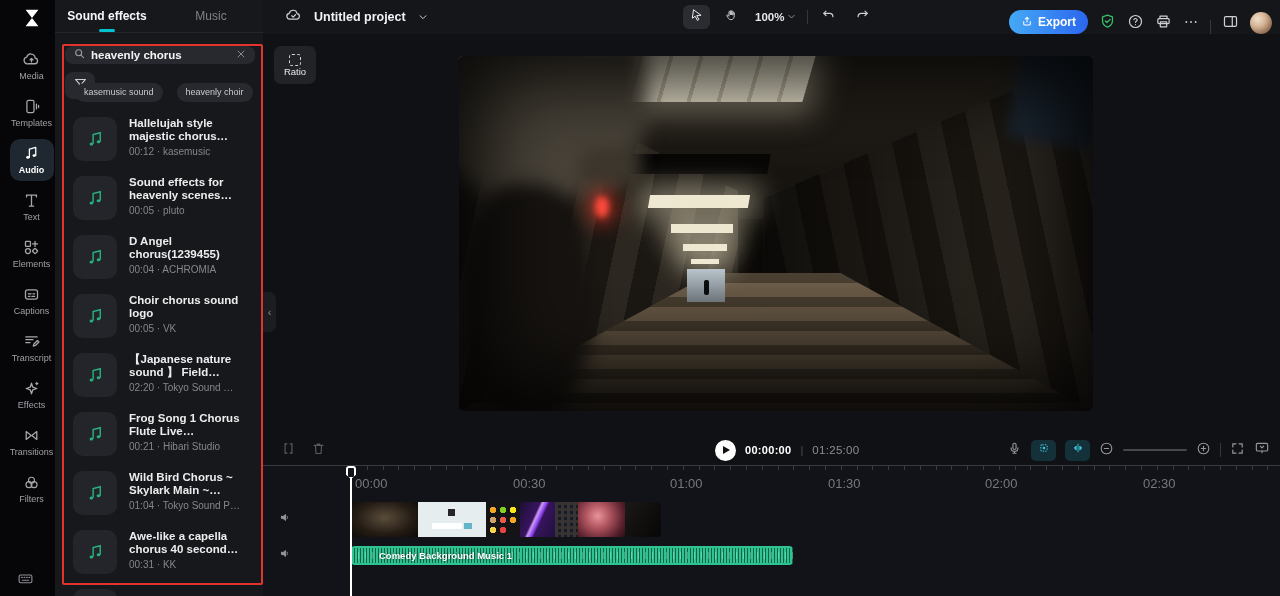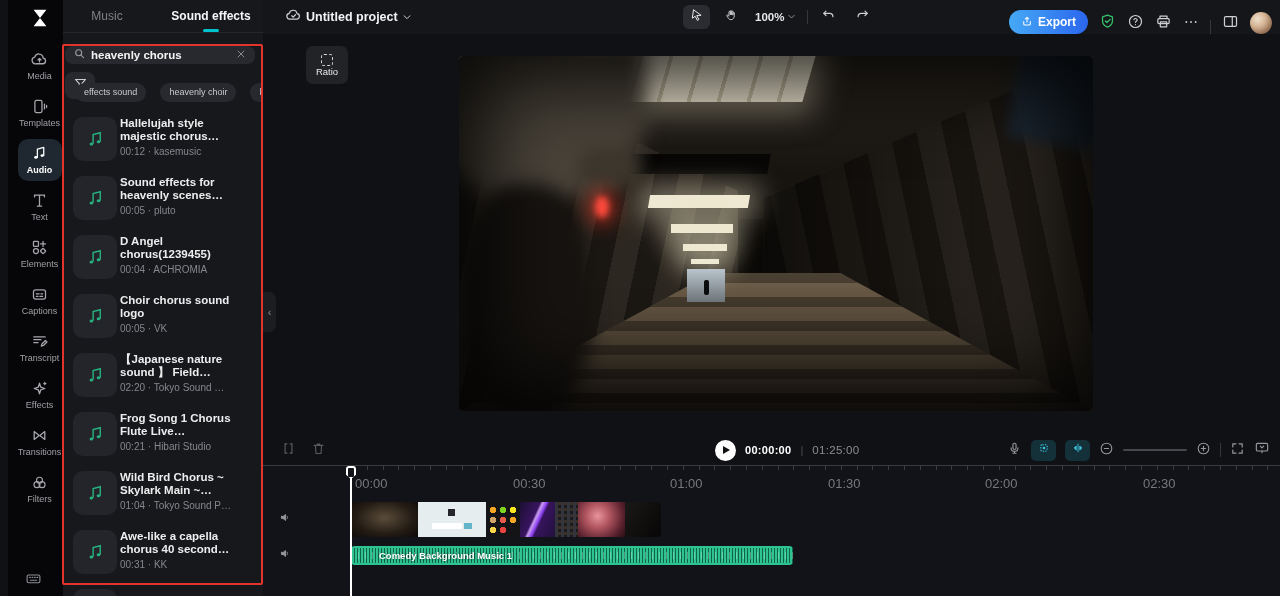--- a/index.html
+++ b/index.html
@@ -1,21 +1,21 @@
 <!DOCTYPE html>
 <html><head>
 <meta charset="utf-8">
 <style>
   * { margin:0; padding:0; box-sizing:border-box; }
   html,body { background:#000; }
   .app { position:relative; width:1280px; height:596px; background:#101114; overflow:hidden;
          font-family:"Liberation Sans", sans-serif; color:#e8e9ea; }
 
   
-  .sidebar { position:absolute; left:8px; top:0; width:55px; height:596px; background:#060608;
+  .sidebar { position:absolute; left:0; top:0; width:55px; height:596px; background:#060608;
              display:flex; flex-direction:column; align-items:center; z-index:5;padding-left:8px; }
   .logo { margin:7px 0 12px; }
   .nav-item { width:44px; height:42px; display:flex; flex-direction:column; align-items:center;
               justify-content:center; gap:3px; margin-bottom:5px; cursor:pointer; color:#a6a7ac; }
   .nav-item .nav-lb { font-size:9px; color:#9fa0a5; white-space:nowrap; }
   .nav-item.active { background:#1f2830; border-radius:10px; color:#fff; }
   .nav-item.active .nav-lb { color:#fff; font-weight:bold; }
   .nav-item svg { display:block; }
   .shortcuts { position:absolute; bottom:5px; left:17px; color:#8d8e93; }
 
@@ -31,51 +31,51 @@
   .search-input { flex:1; min-width:0; background:transparent; border:0; outline:0; color:#f2f3f4;
                   font-size:11.5px; font-weight:bold; font-family:inherit; }
   .filter-btn { width:30px; height:27px; background:#28292e; border-radius:8px; display:flex; align-items:center; justify-content:center; color:#cfd0d4; cursor:pointer; }
   .chips { position:absolute; left:20px; top:83px; width:186px; display:flex; gap:14px; overflow:hidden; }
   .chip { flex:0 0 auto; height:19px; line-height:19px; padding:0 9px; border-radius:10px; background:#28292e;
           font-size:9px; color:#c9cacd; white-space:nowrap; cursor:pointer; }
   .results { position:absolute; left:18px; top:117px; width:190px; }
   .result { display:flex; height:44px; margin-bottom:15px; cursor:pointer; }
   .r-thumb { width:44px; height:44px; flex:0 0 auto; background:#24252a; border-radius:10px;
              display:flex; align-items:center; justify-content:center; color:#27b27f; }
-  .r-text { margin-left:3px; width:130px; overflow:hidden; }
+  .r-text { margin-left:12px; width:130px; overflow:hidden; }
   .r-title { font-size:11.5px; font-weight:bold; line-height:13px; max-height:26px; overflow:hidden; color:#eceded; }
   .r-meta { font-size:10px; color:#85868c; margin-top:3px; white-space:nowrap; }
   .collapse-handle { position:absolute; left:263px; top:292px; width:13px; height:40px; background:#1c1d21;
                      border-radius:0 7px 7px 0; display:flex; align-items:center; justify-content:center;
                      color:#8b8c91; font-size:11px; z-index:6; cursor:pointer; }
 
   
   .annotation { position:absolute; left:62px; top:44px; width:201px; height:541px; border:2.5px solid #e2342d;
                 border-radius:2px; z-index:50; pointer-events:none; }
 
   
   .main { position:absolute; left:263px; top:0; width:1017px; height:596px; background:#101114; }
   .topbar { position:absolute; left:0; top:0; width:100%; height:34px; background:#15161a; }
-  .proj { position:absolute; left:22px; top:0; height:34px; display:flex; align-items:center; gap:4px; color:#cfd0d3; }
+  .proj { position:absolute; left:22px; top:0; height:34px; display:flex; align-items:center; gap:12px; color:#cfd0d3; }
   .proj-title { font-size:12.5px; font-weight:bold; color:#f1f2f3; }
   .tools { position:absolute; left:420px; top:0; height:34px; display:flex; align-items:center; gap:7px; color:#cfd0d3;justify-content:space-between; }
   .tool-tile { width:27px; height:24px; border-radius:6px; display:flex; align-items:center; justify-content:center; cursor:pointer; }
   .tool-tile.active { background:#2b2c31; }
   .zoom-ctl { display:flex; align-items:center; gap:3px; font-size:11.5px; font-weight:bold; color:#e6e7e9; cursor:pointer; padding:0 4px; }
   .divider-v { width:1px; height:14px; background:#36373c; }
   .top-right { position:absolute; right:8px; top:0; height:34px; display:flex; align-items:flex-end; gap:11px; color:#cfd0d3; }
   .export-btn { height:24px; padding:0 12px; border-radius:12px; border:0; cursor:pointer;
                 background:linear-gradient(90deg,#45a9f5,#2b66ee); color:#fff; font-size:12px; font-weight:bold;
                 display:flex; align-items:center; gap:5px; font-family:inherit; }
   .avatar { width:22px; height:22px; border-radius:50%; cursor:pointer;
             background:radial-gradient(circle at 35% 32%, #efe0cc 0%, #d4b394 38%, #8e6a4e 75%, #5c4333 100%); }
 
   
   .ratio { position:absolute; left:11px; top:46px; width:42px; height:38px; background:#222327; border-radius:7px;
-           display:flex; flex-direction:column; align-items:center; justify-content:center; gap:0; cursor:pointer;margin-left:32px; }
+           display:flex; flex-direction:column; align-items:center; justify-content:center; gap:0; cursor:pointer; }
   .ratio-ic { width:12px; height:12px; border:1.5px dashed #cfd0d4; border-radius:3px; }
   .ratio-lb { font-size:9.5px; color:#e7e8ea; }
 
   
   .preview { position:absolute; left:196px; top:56px; width:634px; height:355px; background:#0a0806;
              border-radius:4px; overflow:hidden; }
   .pv { position:absolute; pointer-events:none; }
   .pv-ceiling { left:0; top:0; width:100%; height:46%; clip-path:polygon(0 0,100% 0,58% 100%,42% 100%);
                 background:linear-gradient(#2b261f,#110f0c); }
   .pv-wall-r { right:0; top:0; width:52%; height:100%; clip-path:polygon(100% 0,0 40%,0 62%,100% 100%);
@@ -267,25 +267,25 @@
     <span class="shortcuts">
       <svg width="17" height="17" viewBox="0 0 24 24" fill="none" stroke="currentColor" stroke-width="1.6" stroke-linecap="round">
           <rect x="3" y="7" width="18" height="11" rx="2"></rect>
           <path d="M6.5 10.5h1M10 10.5h1M13.5 10.5h1M17 10.5h1M7.5 14.5h9"></path>
         </svg>
     </span>
   </aside>
 
   <section class="panel">
     <div class="panel-header">
-      <div class="tab">Music</div>
       <div class="tab active">
         <span>Sound effects</span>
         <span class="tab-underline"></span>
       </div>
+      <div class="tab">Music</div>
     </div>
 
     <div class="search-row">
       <div class="search-box">
         <span><svg width="13" height="13" viewBox="0 0 24 24" fill="none" stroke="#9a9b9f" stroke-width="2" stroke-linecap="round">
               <circle cx="10.5" cy="10.5" r="5.5"></circle>
               <path d="M14.8 14.8L19.5 19.5"></path>
             </svg></span>
         <input class="search-input" value="heavenly chorus" style="">
         <span><svg width="12" height="12" viewBox="0 0 24 24" fill="none" stroke="#8a8b90" stroke-width="2" stroke-linecap="round">
@@ -293,21 +293,21 @@
             </svg></span>
       </div>
       <div class="filter-btn">
         <span><svg width="15" height="15" viewBox="0 0 24 24" fill="none" stroke="currentColor" stroke-width="1.8" stroke-linejoin="round">
               <path d="M4 5.5h16l-6.2 7v5l-3.6 2v-7L4 5.5z"></path>
             </svg></span>
       </div>
     </div>
 
     <div class="chips">
-      <span class="chip">effects sound</span>
+      <span class="chip">kasemusic sound</span>
       <span class="chip">heavenly choir</span>
       <span class="chip">heavenly</span>
     </div>
 
     <div class="results">
       <div class="result">
         <div class="r-thumb">
             <svg width="19" height="19" viewBox="0 0 24 24" fill="none" stroke="currentColor" stroke-width="1.8">
               <path d="M9 17.5V5.8l9-2.3v11.3"></path>
               <ellipse cx="6.8" cy="17.6" rx="2.3" ry="1.9" fill="currentColor" stroke="none"></ellipse>

